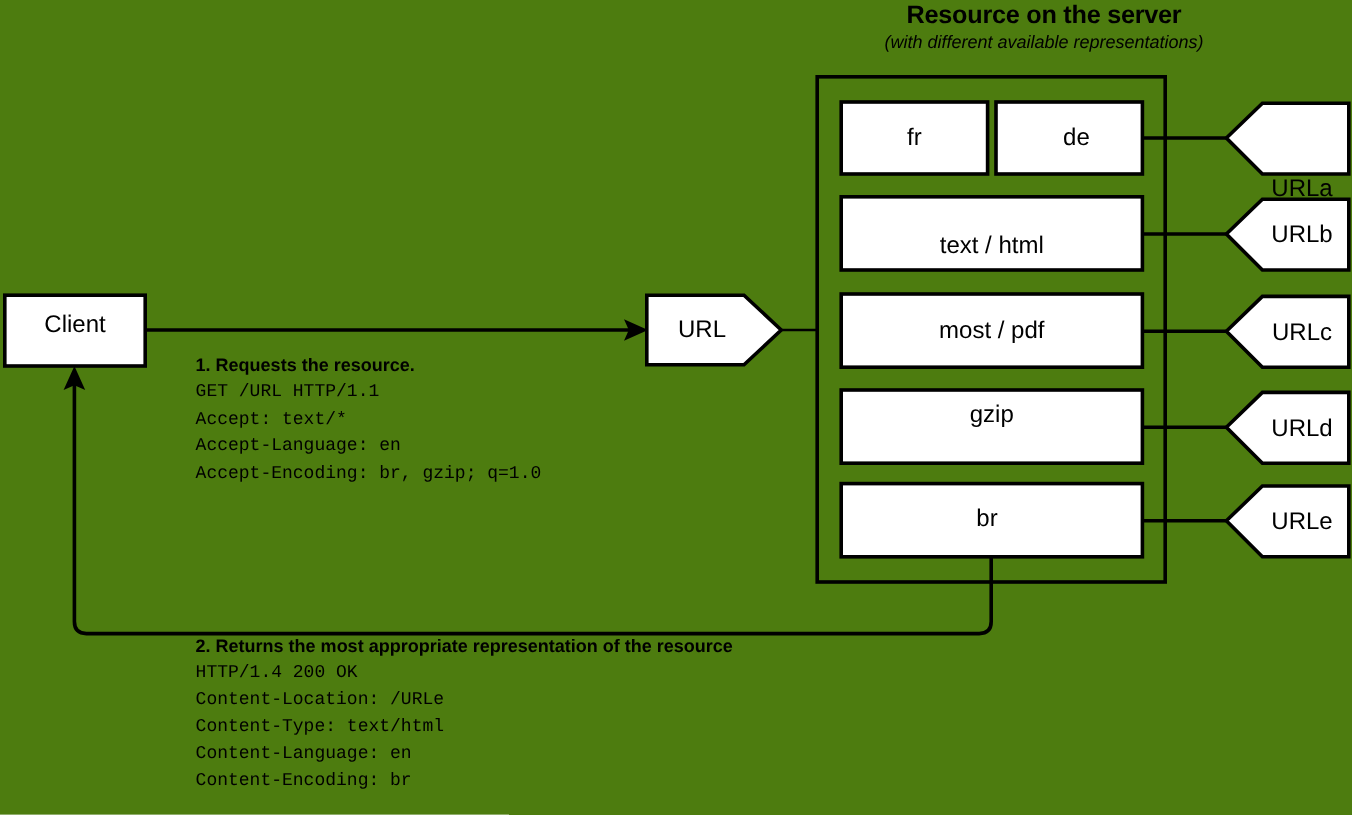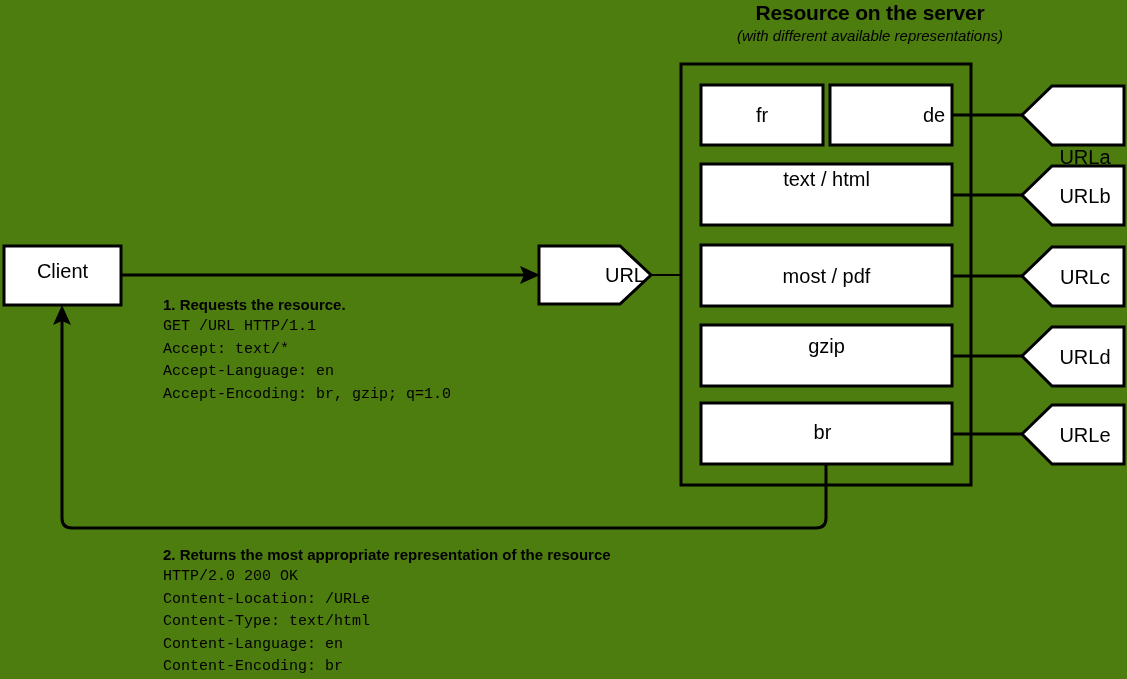--- a/index.html
+++ b/index.html
@@ -77,21 +77,21 @@
     margin: 0;
   }
   .note .note-line {
     font-family: "Liberation Mono", "DejaVu Sans Mono", monospace;
     font-size: 15px;
     line-height: 22.5px;
     white-space: pre;
     margin: 0;
   }
   #note-request { left: 163px; top: 294px; }
-  #note-response { left: 163px; top: 544px; }
+  #note-response { left: 163px; top: 528px; }
 </style>
 </head>
 <body>
 
 <div id="canvas">
 
   <svg class="layer" viewBox="0 0 1127 679" xmlns="http://www.w3.org/2000/svg">
 
     <rect x="4" y="246" width="117" height="59" fill="#ffffff" stroke="#000000" stroke-width="3"></rect>
 
@@ -129,45 +129,45 @@
     <polygon points="62,305 53,325 62,321 71,325" fill="#000000"></polygon>
   </svg>
 
   <div id="server-heading" class="abs">
     <div class="title">Resource on the server</div>
     <div class="subtitle">(with different available representations)</div>
   </div>
 
   <div class="boxlabel" style="left:4px; top:246px; width:117px; height:50px;">Client</div>
 
-  <div class="taglabel" style="left:539px; top:246px; width:92px; height:58px;padding-left:40px;">URL</div>
+  <div class="taglabel" style="left:539px; top:246px; width:92px; height:58px;">URL</div>
 
   <div class="boxlabel" style="left:701px; top:85px; width:122px; height:60px;">fr</div>
-  <div class="boxlabel" style="left:830px; top:85px; width:134px; height:60px;margin-left:37px;">de</div>
-  <div class="boxlabel" style="left:701px; top:148px; width:251px; height:61px;text-align:right;">text / html</div>
+  <div class="boxlabel" style="left:830px; top:85px; width:134px; height:60px;">de</div>
+  <div class="boxlabel" style="left:701px; top:174px; width:251px; height:61px;text-align:right;">text / html</div>
   <div class="boxlabel" style="left:701px; top:245px; width:251px; height:61px;">most / pdf</div>
   <div class="boxlabel" style="left:701px; top:312px; width:251px; height:68px;">gzip</div>
   <div class="boxlabel" style="left:697px; top:403px; width:251px; height:57px;">br</div>
 
   <div class="taglabel" style="left:1046px; top:86px; width:78px; height:59px;margin-top:41px;">URLa</div>
   <div class="taglabel" style="left:1046px; top:166px; width:78px; height:59px;">URLb</div>
   <div class="taglabel" style="left:1046px; top:247px; width:78px; height:59px;">URLc</div>
   <div class="taglabel" style="left:1046px; top:327px; width:78px; height:59px;">URLd</div>
   <div class="taglabel" style="left:1046px; top:405px; width:78px; height:59px;">URLe</div>
 
   <div id="note-request" class="note">
     <div class="note-title">1. Requests the resource.</div>
     <div class="note-line">GET /URL HTTP/1.1</div>
     <div class="note-line">Accept: text/*</div>
     <div class="note-line">Accept-Language: en</div>
     <div class="note-line">Accept-Encoding: br, gzip; q=1.0</div>
   </div>
 
   <div id="note-response" class="note">
     <div class="note-title">2. Returns the most appropriate representation of the resource</div>
-    <div class="note-line">HTTP/2.0 200 OK</div>
+    <div class="note-line">HTTP/1.4 200 OK</div>
     <div class="note-line">Content-Location: /URLe</div>
     <div class="note-line">Content-Type: text/html</div>
     <div class="note-line">Content-Language: en</div>
     <div class="note-line">Content-Encoding: br</div>
   </div>
 
 </div>
 
 </body></html>

